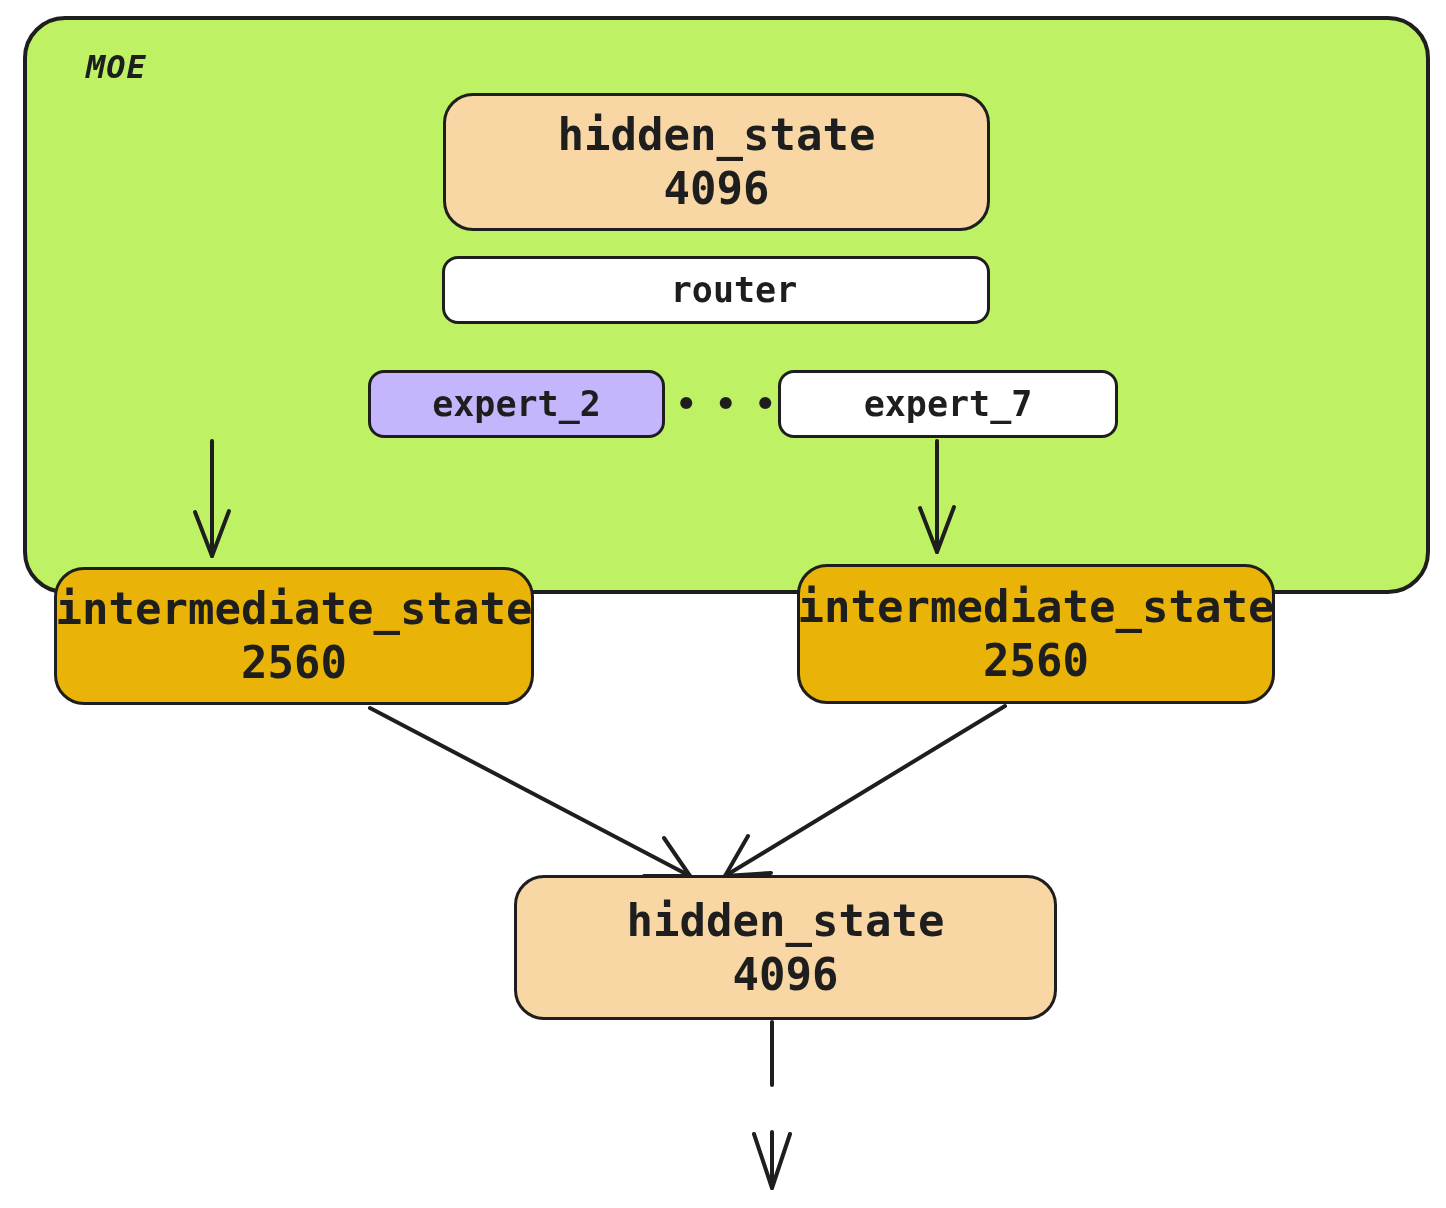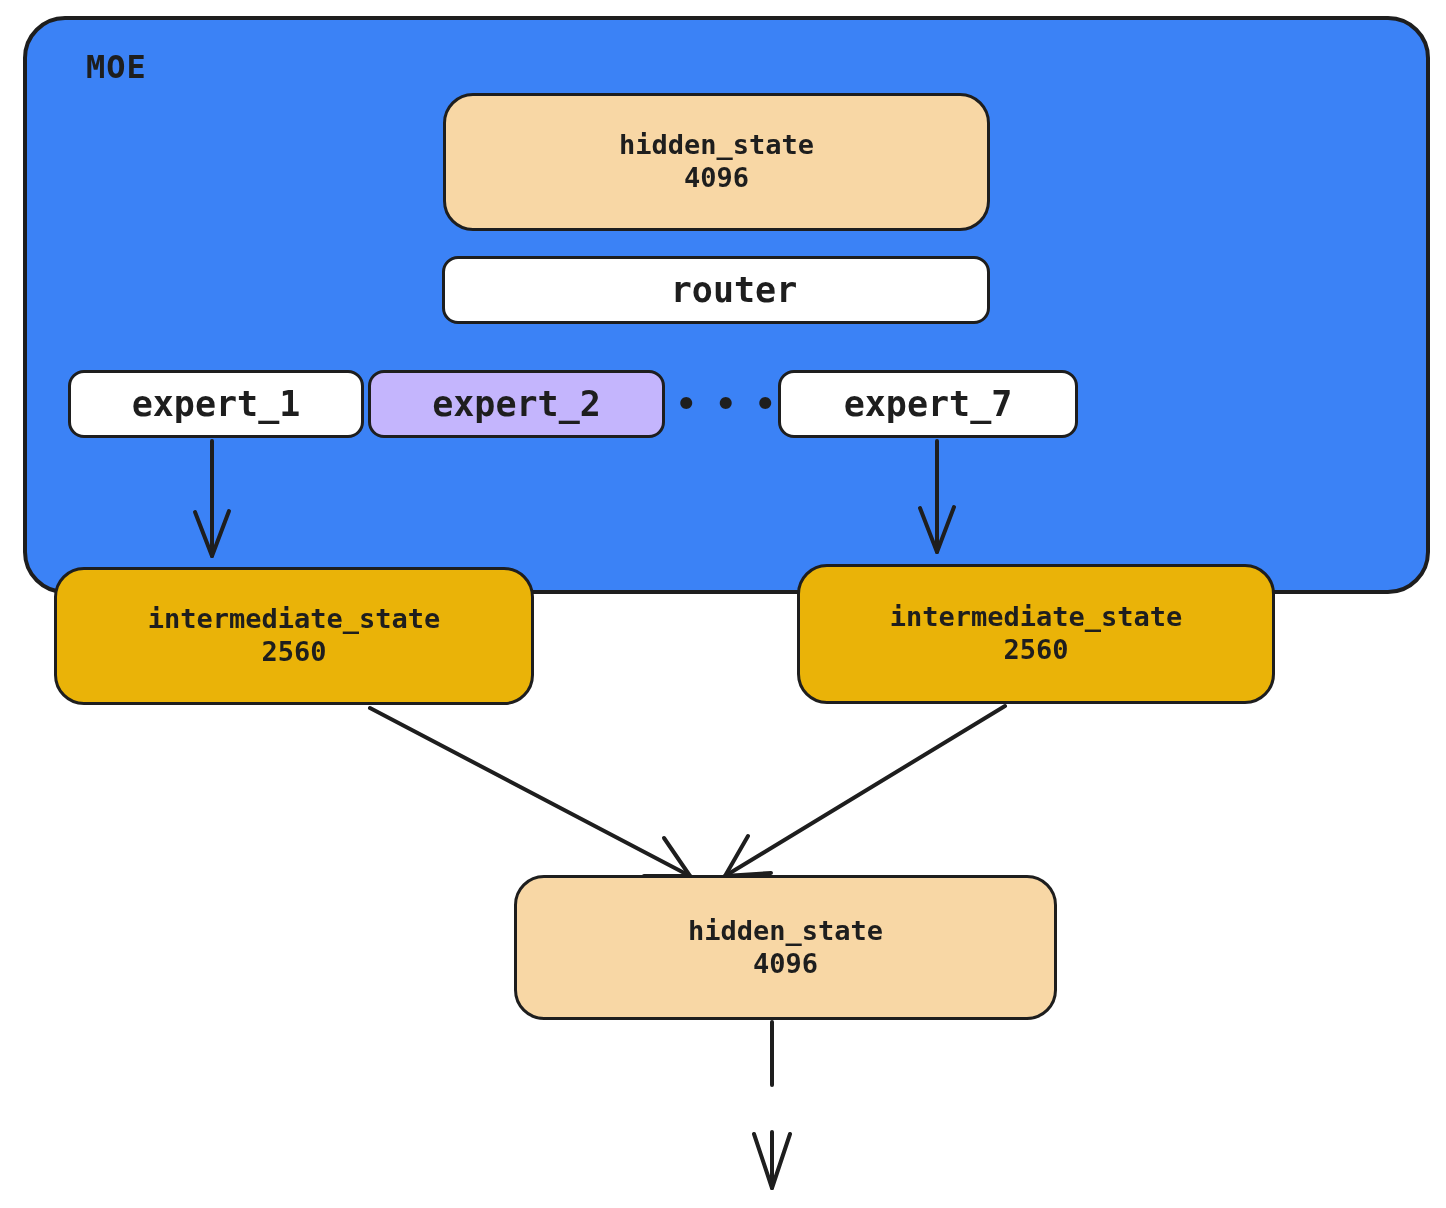--- a/index.html
+++ b/index.html
@@ -4,45 +4,45 @@
 <style>
   html, body { margin:0; padding:0; background:#ffffff; }
   .canvas {
     position:relative; width:1446px; height:1208px; background:#ffffff;
     font-family:"DejaVu Sans Mono", monospace; color:#1e1e1e; overflow:hidden;
   }
   .canvas * { box-sizing:border-box; }
 
   .moe-container {
     position:absolute; left:23px; top:16px; width:1407px; height:578px;
-    background:#3b82f6; border:4px solid #1e1e1e; border-radius:42px;
+    background:#bef264; border:4px solid #1e1e1e; border-radius:42px;font-style:italic;
   }
   .moe-label {
     position:absolute; left:59px; top:28px;
     font-size:32px; font-weight:bold; letter-spacing:1px;
   }
 
   .node {
     position:absolute; display:flex; flex-direction:column;
     align-items:center; justify-content:center; text-align:center;
     border:3.5px solid #1e1e1e; font-weight:bold; line-height:1.22;
   }
   .fill-light  { background:#f8d7a5; }
   .fill-dark   { background:#eab308; }
   .fill-white  { background:#ffffff; }
   .fill-gray   { background:#c4b5fd; }
 
-  .big   { font-size:27px; border-radius:30px; }
+  .big   { font-size:44px; border-radius:30px; }
   .pill  { font-size:35px; border-radius:16px; }
 
   .hidden-top        { left:443px; top:93px;  width:547px; height:138px; }
   .router            { left:442px; top:256px; width:548px; height:68px;padding-left:36px; }
   .expert-1          { left:68px;  top:370px; width:296px; height:68px; }
   .expert-2          { left:368px; top:370px; width:297px; height:68px; }
-  .expert-7          { left:778px; top:370px; width:300px; height:68px; }
+  .expert-7          { left:778px; top:370px; width:340px; height:68px; }
   .expert-8          { left:1085px;top:370px; width:295px; height:68px; }
   .intermediate-left { left:54px;  top:567px; width:480px; height:138px; }
   .intermediate-right{ left:797px; top:564px; width:478px; height:140px; }
   .hidden-bottom     { left:514px; top:875px; width:543px; height:145px; }
 
   .ellipsis {
     position:absolute; left:676px; top:370px; height:68px;
     display:flex; align-items:center; font-size:34px; font-weight:bold;
     letter-spacing:19px; white-space:nowrap;
   }
@@ -72,23 +72,20 @@
 
   <div class="node big fill-light hidden-top">
     <div>hidden_state</div>
     <div>4096</div>
   </div>
 
   <div class="node pill fill-white router">
     <div>router</div>
   </div>
 
-  <div class="node pill fill-white expert-1">
-    <div>expert_1</div>
-  </div>
   <div class="node pill fill-gray expert-2">
     <div>expert_2</div>
   </div>
   <div class="ellipsis">•••</div>
   <div class="node pill fill-white expert-7">
     <div>expert_7</div>
   </div>
 
   <div class="node big fill-dark intermediate-left">
     <div>intermediate_state</div>

